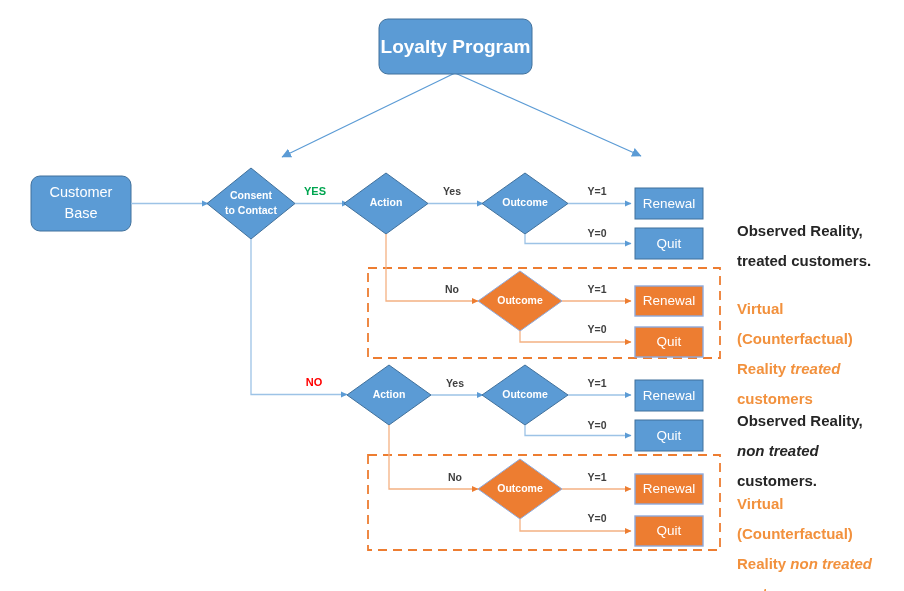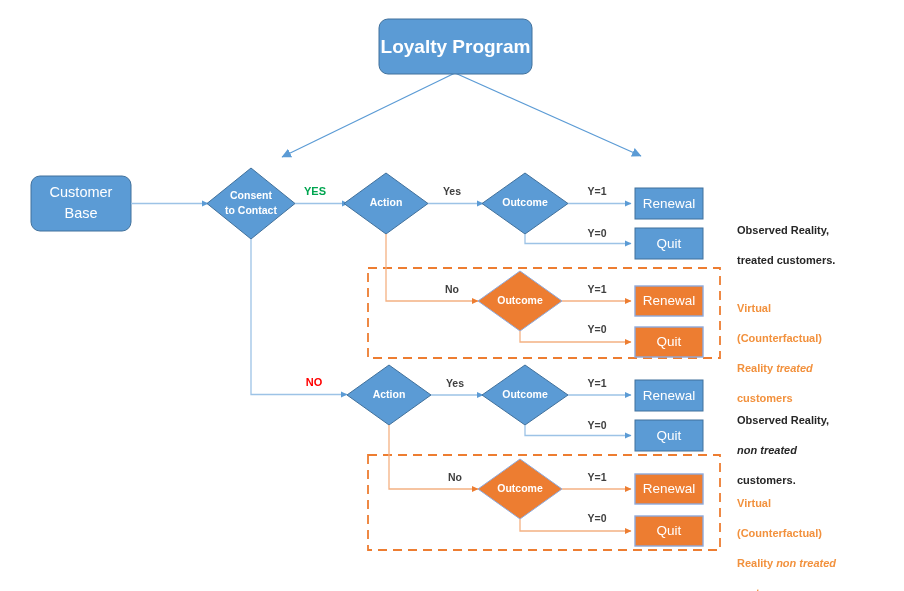--- a/index.html
+++ b/index.html
@@ -60,21 +60,21 @@
     fill: #00A550;
     font-size: 11px;
   }
   .edge-label.no-red {
     fill: #FF0000;
     font-size: 11px;
   }
   .ann {
     position: absolute;
     font-family: "Liberation Sans", sans-serif;
-    font-size: 11px;
+    font-size: 15px;
     font-weight: bold;
     line-height: 15px;
     white-space: pre-line;
   }
   .ann.observed { color: #262626; }
   .ann.virtual { color: #F2913D; }
   .ann em { font-style: italic; }
 </style>
 </head>
 <body>

